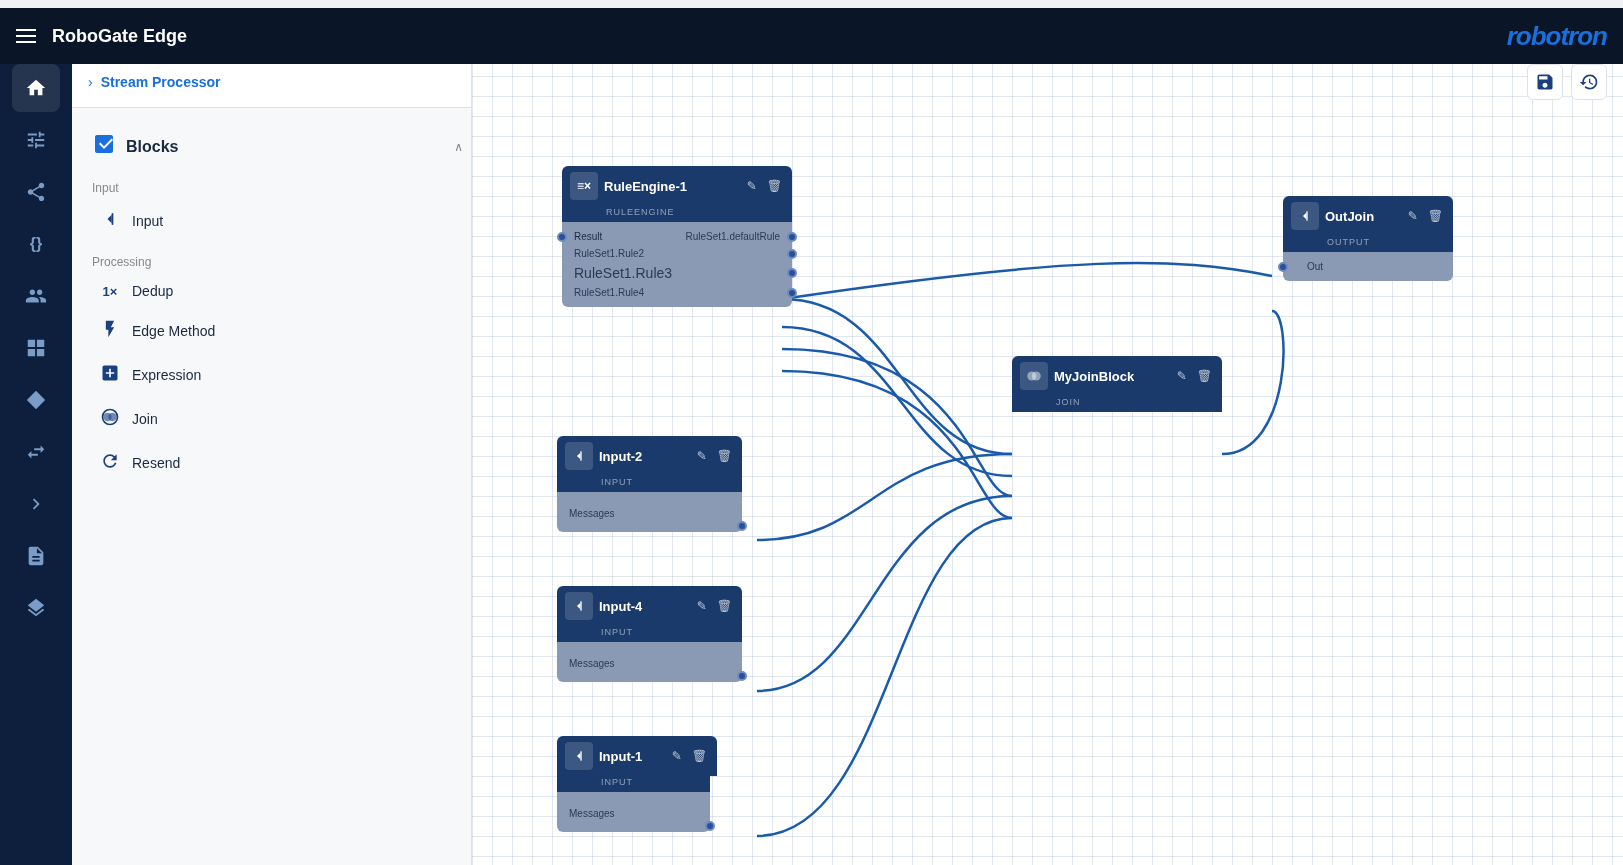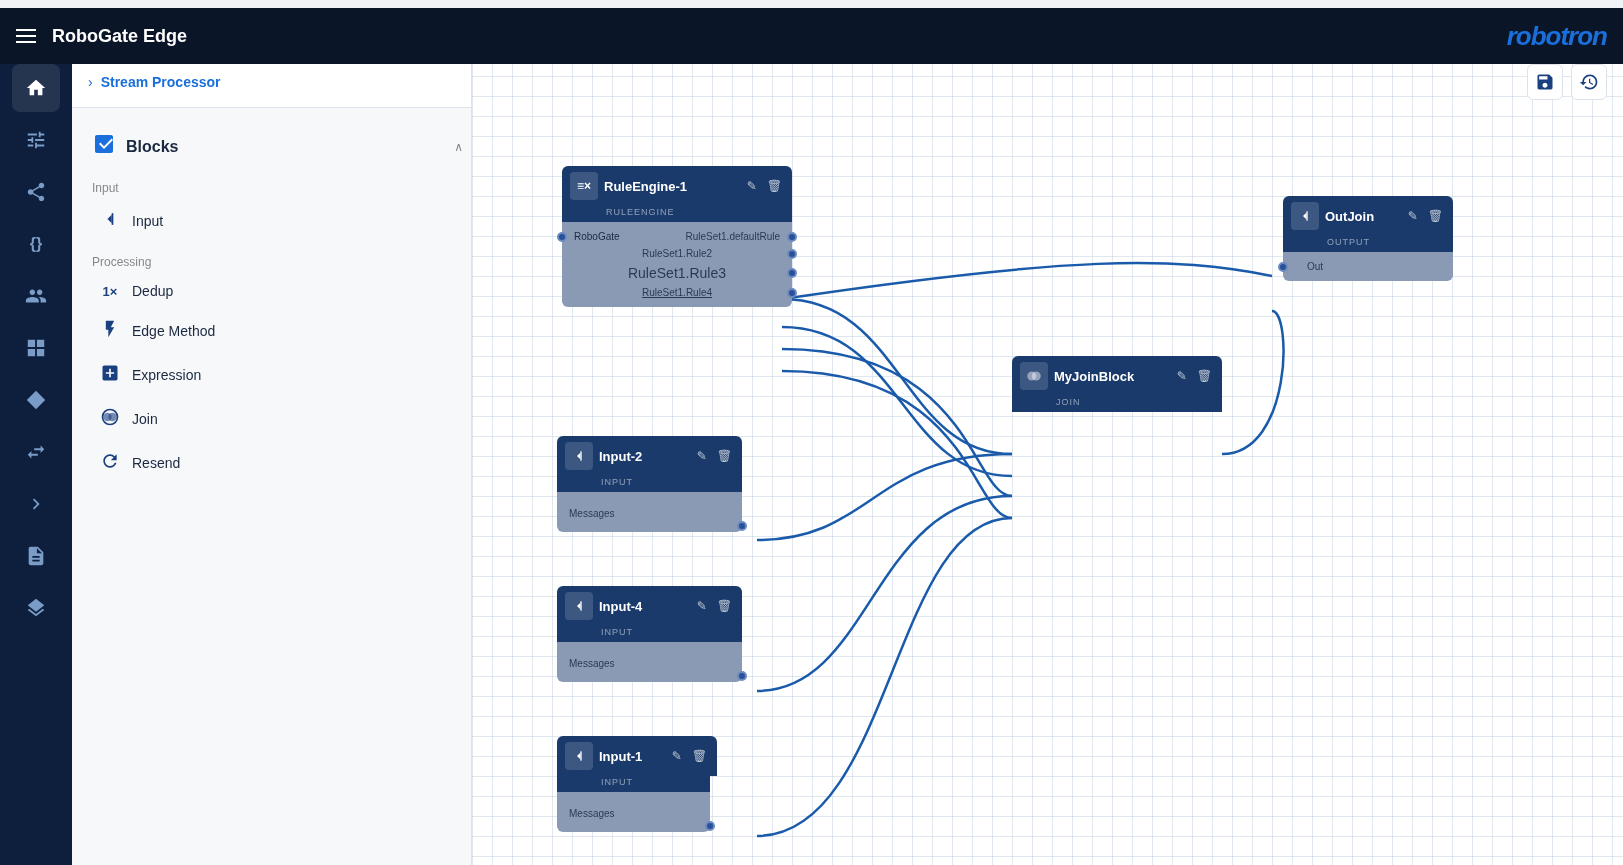--- a/index.html
+++ b/index.html
@@ -180,21 +180,21 @@
     }
     .node-port {
       display: flex;
       align-items: center;
       padding: 3px 8px;
       font-size: 11px;
       color: #2a3a55;
       position: relative;
     }
     .node-port.input { justify-content: flex-start; }
-    .node-port.output { justify-content: center; }
+    .node-port.output { justify-content: flex-start; }
     .port-dot {
       width: 10px; height: 10px;
       border-radius: 50%;
       background: #2a5099;
       border: 2px solid #6a8ac0;
       position: absolute;
     }
     .port-dot.left { left: -5px; }
     .port-dot.right { right: -5px; }
 
@@ -404,34 +404,34 @@
       <div class="node-header">
         <div class="node-icon" style="font-size:12px; font-weight:bold;">≡×</div>
         <div class="node-title">RuleEngine-1</div>
         <span class="node-edit">✎</span>
         <span class="node-del">🗑</span>
       </div>
       <div style="background:#1a3a6b; color:rgba(255,255,255,0.5); font-size:9px; padding:1px 8px 5px 44px; letter-spacing:1px;">RULEENGINE</div>
       <div class="node-body">
         <div class="node-port input" style="position:relative; padding: 3px 12px;">
           <div class="port-dot left"></div>
-          <span style="font-size:10px; color:#1a2840;">RoboGate</span>
+          <span style="font-size:10px; color:#1a2840;">Result</span>
           <span style="font-size:10px; color:#2a3a55; margin-left:auto;">RuleSet1.defaultRule</span>
           <div class="port-dot right"></div>
         </div>
         <div class="node-port output" style="position:relative; padding: 3px 12px;">
           <span style="font-size:10px; color:#2a3a55;">RuleSet1.Rule2</span>
           <div class="port-dot right"></div>
         </div>
         <div class="node-port output" style="position:relative; padding: 3px 12px;">
           <span style="font-size:14px; color:#2a3a55;">RuleSet1.Rule3</span>
           <div class="port-dot right"></div>
         </div>
         <div class="node-port output" style="position:relative; padding: 3px 12px;">
-          <span style="font-size:10px; color:#2a3a55;text-decoration:underline;">RuleSet1.Rule4</span>
+          <span style="font-size:10px; color:#2a3a55;">RuleSet1.Rule4</span>
           <div class="port-dot right"></div>
         </div>
       </div>
     </div>
 
     <div class="flow-node" style="right:170px; top:140px; width:170px;">
       <div class="node-header">
         <div class="node-icon">
           <svg width="16" height="16" viewBox="0 0 24 24" fill="white">
               <path d="M14 7l-5 5 5 5V7z"></path>

